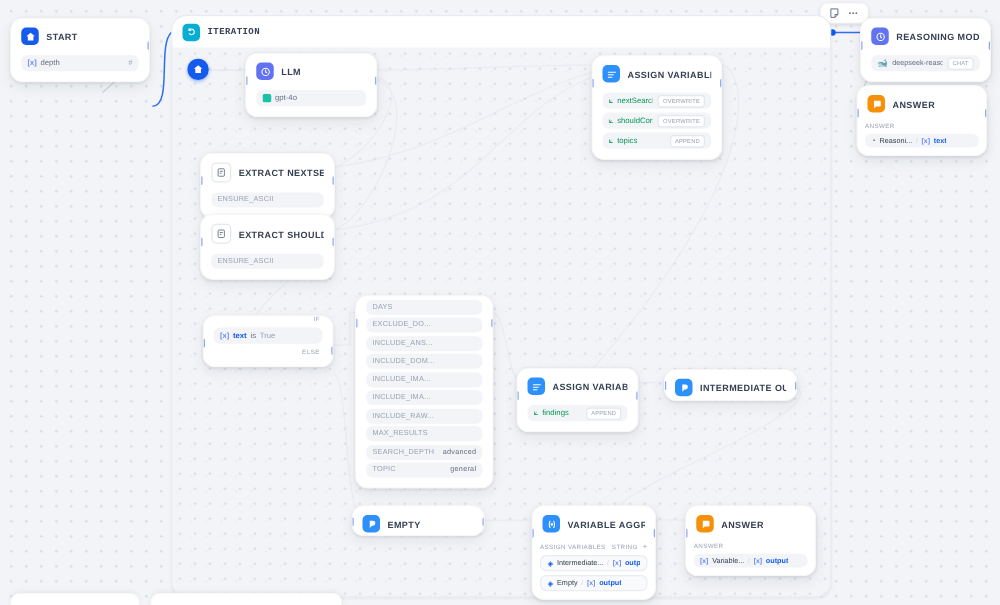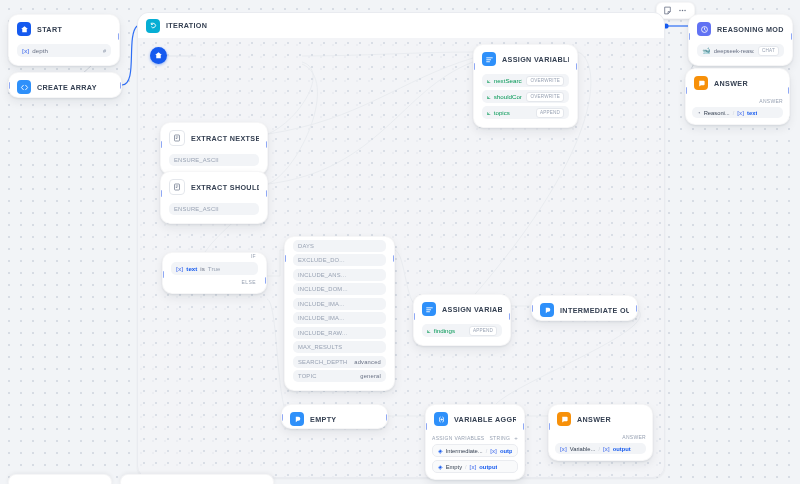--- a/index.html
+++ b/index.html
@@ -22,21 +22,20 @@
   #edges{position:absolute;inset:0;width:800px;height:484px;pointer-events:none;}
   
   .node{
     position:absolute;
     background:#fff;
     border-radius:10px;
     box-shadow:0 1px 2px rgba(16,24,40,.08), 0 4px 10px rgba(16,24,40,.07);
     border:1px solid rgba(16,24,40,.04);
     box-sizing:border-box;
     overflow:hidden;
-    text-align:right;
   }
   .node-head{
     display:flex;align-items:center;gap:6px;
     padding:7px 8px 5px 8px;
   }
   .nicon{
     width:14px;height:14px;border-radius:4px;flex:0 0 auto;
     display:flex;align-items:center;justify-content:center;
     color:#fff;font-size:8px;line-height:1;
   }
@@ -86,20 +85,21 @@
     box-shadow:0 1px 2px rgba(16,24,40,.05);
     box-sizing:border-box;
     background-image:radial-gradient(circle, #d9dee6 0.9px, transparent 1px);
     background-size:12px 12px;
   }
   #iteration-head{
     position:absolute;left:0;top:0;width:100%;height:25px;
     background:#fff;border-radius:11px 11px 0 0;
     display:flex;align-items:center;gap:6px;padding-left:8px;
     box-sizing:border-box;
+    font-family:Liberation Mono, monospace;
   }
   
   #iter-start-dot{
     position:absolute;left:150px;top:47px;width:17px;height:17px;border-radius:50%;
     background:#155aef;display:flex;align-items:center;justify-content:center;
     box-shadow:0 1px 3px rgba(21,90,239,.45);
   }
   
   .sublabel{
     font-size:5px;color:#98a2b3;letter-spacing:.3px;margin-top:3px;
@@ -220,34 +220,42 @@
       <div class="field">
         <span class="fl">
           <span class="varx">[x]</span>
           <span>depth</span>
         </span>
         <span class="fr">#</span>
       </div>
     </div>
   </div>
 
-  <div class="node" style="left:8px;top:72px;width:114px;height:26px;">
-    <div class="handle l" style="top:9px;"></div>
-    <div class="handle r" style="top:9px;"></div>
-    <div class="node-head">
-      <span class="nicon" style="background:#2e90fa;">
-        <svg width="9" height="9" viewBox="0 0 16 16" fill="none" stroke="#fff" stroke-width="1.6" stroke-linecap="round">
-          <path d="M6 4 L2.5 8 L6 12"></path>
-            <path d="M10 4 L13.5 8 L10 12"></path>
-        </svg>
-      </span>
-      <span class="ntitle">CREATE ARRAY</span>
-    </div>
-  </div>
-
+
+  <div class="node" style="left:196px;top:42px;width:106px;">
+    <div class="handle l"></div>
+    <div class="handle r"></div>
+    <div class="node-head">
+      <span class="nicon" style="background:#6172f3;">
+        <svg width="9" height="9" viewBox="0 0 16 16" fill="none" stroke="#fff" stroke-width="1.5">
+          <circle cx="8" cy="8" r="5.2"></circle>
+            <path d="M8 4.5v3.5l2 1.6"></path>
+        </svg>
+      </span>
+      <span class="ntitle">LLM</span>
+    </div>
+    <div class="node-body">
+      <div class="field">
+        <span class="fl">
+          <span class="nicon" style="background:#19c2a5;width:7px;height:7px;border-radius:2px;"></span>
+          <span>gpt-4o</span>
+        </span>
+      </div>
+    </div>
+  </div>
 
   <div class="node" style="left:473px;top:44px;width:105px;">
     <div class="handle l"></div>
     <div class="handle r"></div>
     <div class="node-head">
       <span class="nicon" style="background:#2e90fa;">
         <svg width="9" height="9" viewBox="0 0 16 16" fill="none" stroke="#fff" stroke-width="1.6" stroke-linecap="round">
           <path d="M3 5h10"></path>
             <path d="M3 8.5h7"></path>
             <path d="M3 12h5"></path>

